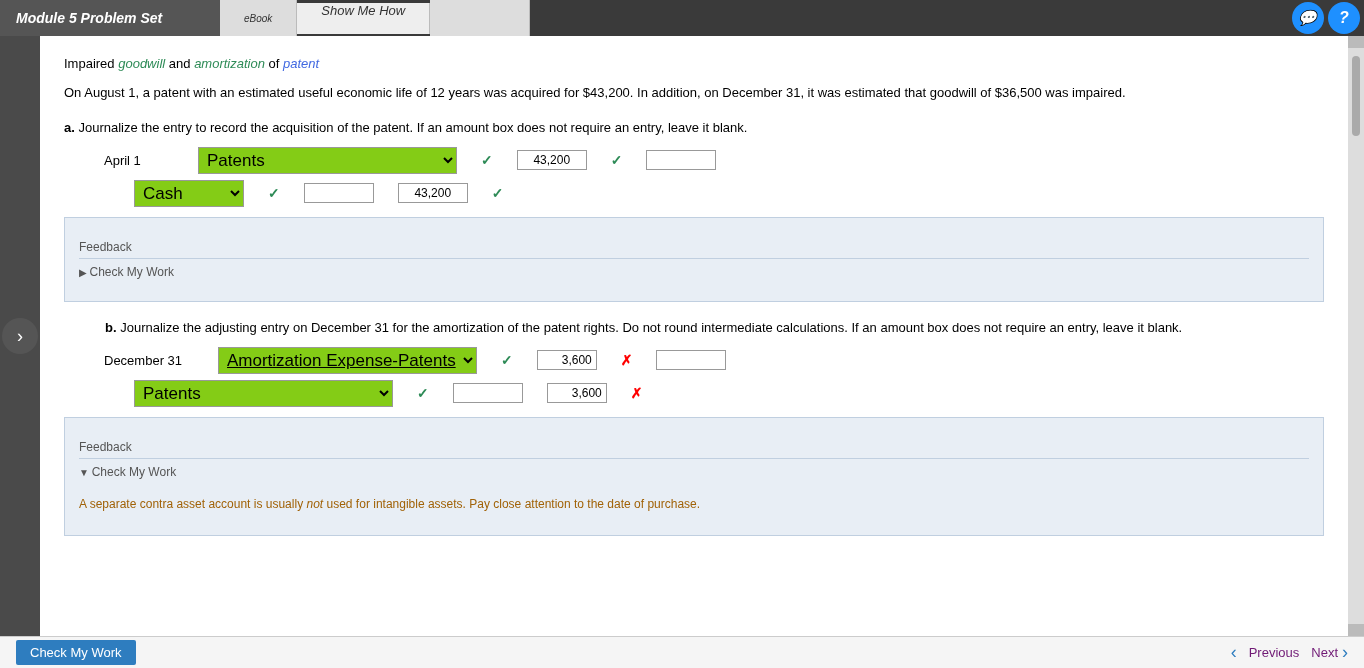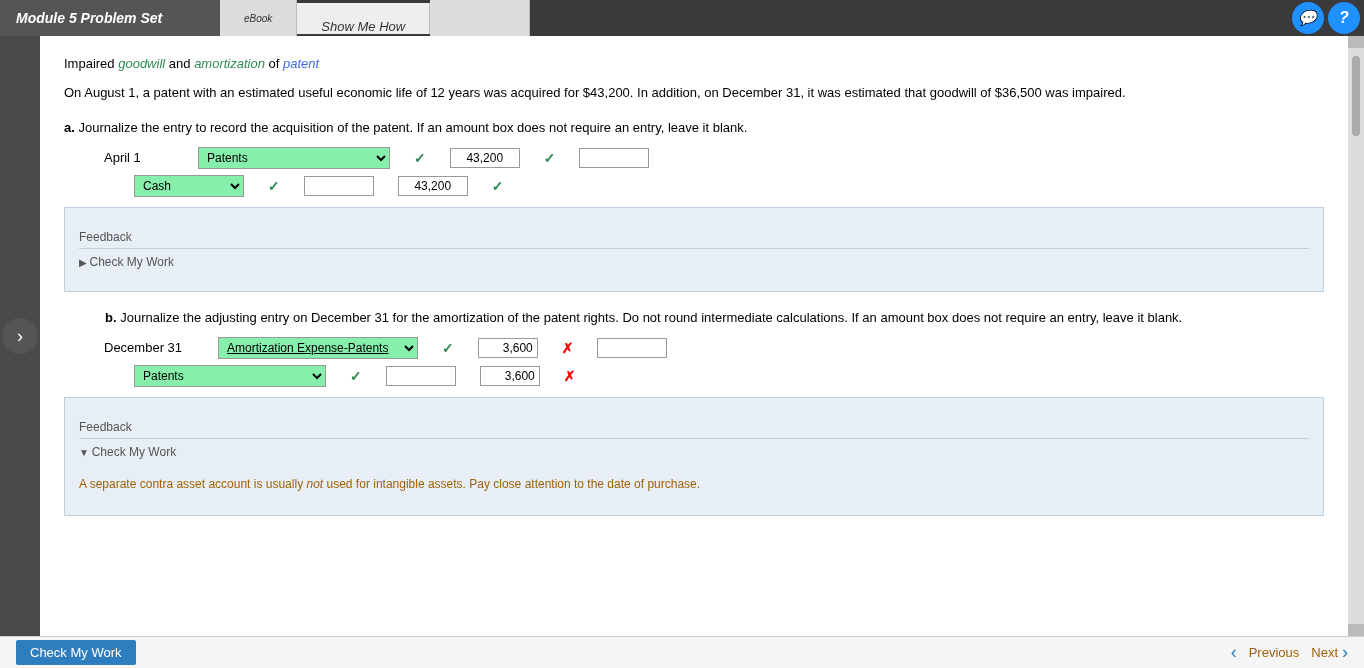--- a/index.html
+++ b/index.html
@@ -34,21 +34,21 @@
       font-size: 10px;
       cursor: pointer;
       border-right: 1px solid #bbb;
     }
     .top-bar-tab-show {
       background: #eee;
       color: #333;
       padding: 0 24px;
       height: 31px;
       display: flex;
-      align-items: flex-end;
+      align-items: flex-start;
       font-size: 13px;
       cursor: pointer;
       border-right: 1px solid #bbb;
     }
     .top-bar-empty {
       flex: 1;
     }
     .help-icons {
       display: flex;
       align-items: center;
@@ -144,23 +144,23 @@
       gap: 24px;
       margin-bottom: 6px;
     }
     .date-label {
       font-size: 13px;
       min-width: 70px;
     }
     .account-select {
       border: 1px solid #999;
       padding: 2px 4px;
-      font-size: 12px;
+      font-size: 17px;
       min-width: 110px;
-      background: #86efac;
+      background: #84cc16;
       cursor: pointer;
     }
     .check-green {
       color: #2e8b57;
       font-size: 14px;
       font-weight: bold;
     }
     .check-red {
       color: red;
       font-size: 14px;
@@ -242,21 +242,21 @@
     }
     .nav-buttons {
       display: flex;
       align-items: center;
       gap: 4px;
     }
     .nav-btn {
       background: none;
       border: none;
       font-size: 13px;
-      color: #a16207;
+      color: #701a75;
       cursor: pointer;
       display: flex;
       align-items: flex-start;
       gap: 2px;
       padding-left: 8px;
     }
     .nav-chevron {
       font-size: 18px;
       color: #2e7dbf;
     }

